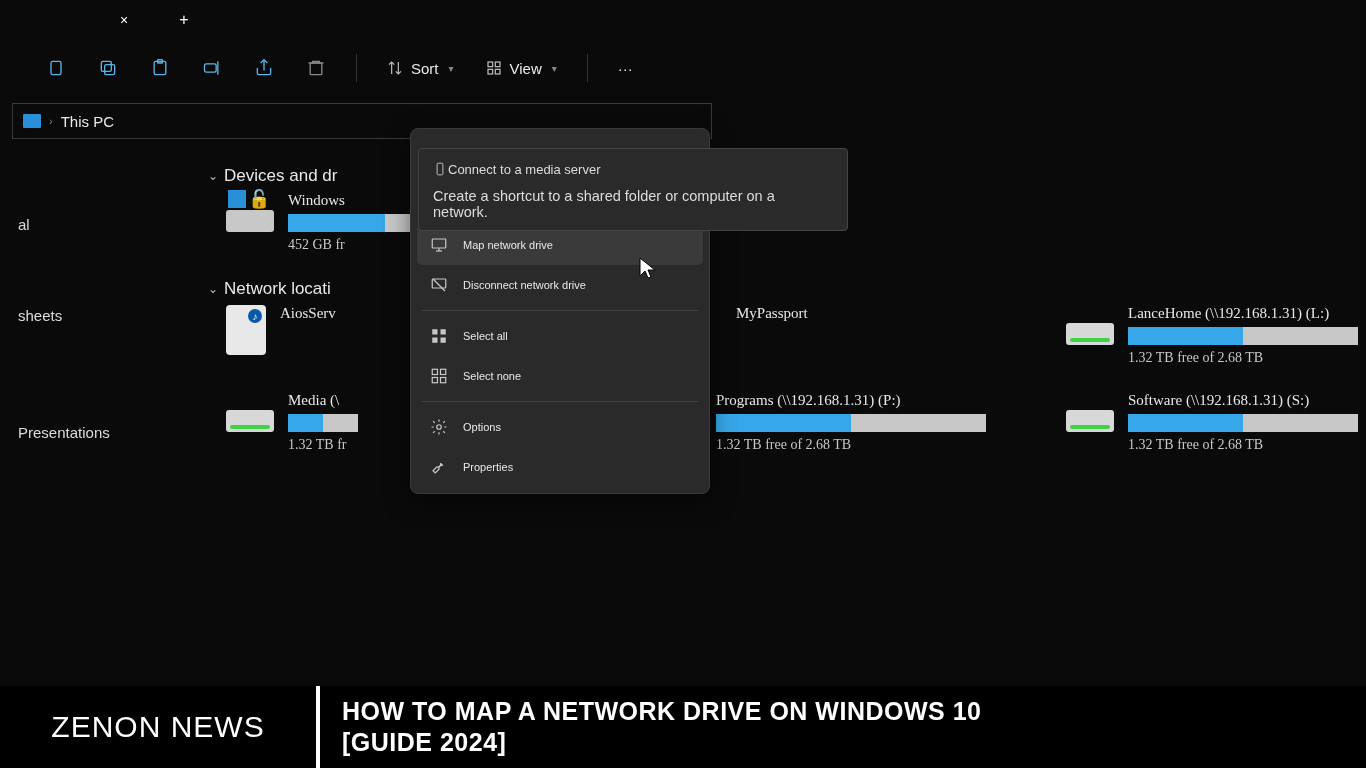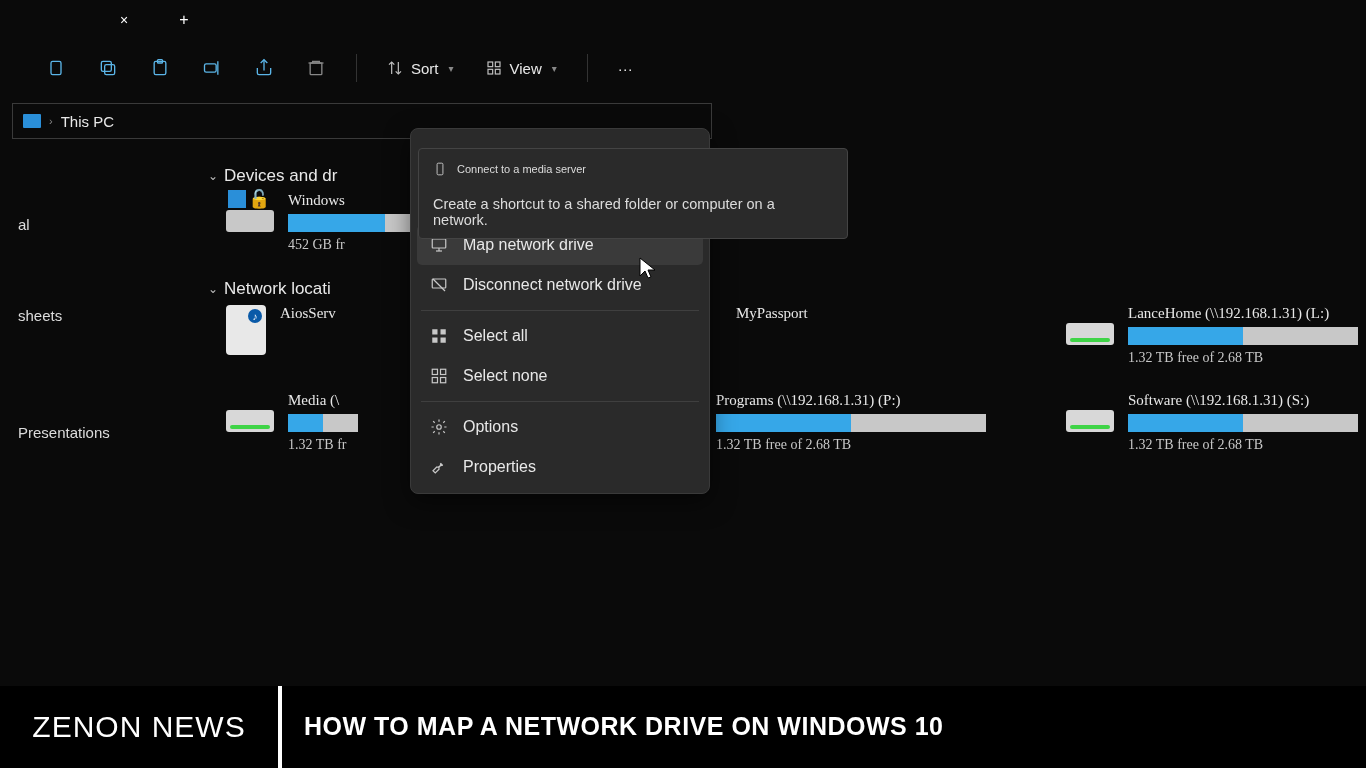--- a/index.html
+++ b/index.html
@@ -153,55 +153,55 @@
   width: 300px;
   background: #2a2a2a;
   border: 1px solid #3a3a3a;
   border-radius: 8px;
   padding: 6px;
   z-index: 10;
   box-shadow: 0 8px 24px rgba(0,0,0,.5);
 }
 .ctx-item {
   display: flex; align-items: center; gap: 14px;
-  padding: 10px 12px; font-size: 16px;
+  padding: 10px 12px; font-size: 11px;
   border-radius: 5px;
 }
 .ctx-item.hl { background: #3a3a3a; }
 .ctx-ico { width: 20px; height: 20px; display: flex; align-items: center; justify-content: center; color: #c8c8c8; }
 .ctx-sep { height: 1px; background: #3f3f3f; margin: 5px 4px; }
 .tooltip {
   position: absolute;
   left: 418px; top: 148px;
   width: 430px;
   background: #2a2a2a;
   border: 1px solid #444;
   padding: 10px 14px;
   font-size: 14.5px; color: #dcdcdc;
   z-index: 20;
   border-radius: 4px;
 }
 .tooltip .tt-title {
-  display: flex; align-items: center; gap: 10px;
-  font-size: 11px; margin-bottom: 17px;
+  display: flex; align-items: center; gap: 1px;
+  font-size: 13px; margin-bottom: 9px;
 }
 .cursor {
   position: absolute;
   left: 638px; top: 256px;
   z-index: 30;
   pointer-events: none;
 }
 .footer {
   position: absolute; left: 0; bottom: 0;
   width: 100%; height: 82px;
   background: #000;
   display: flex; align-items: center;
 }
 .footer-left {
-  width: 282px; height: 100%;
+  width: 320px; height: 100%;
   display: flex; align-items: center; justify-content: center;
   border-right: 4px solid #fff;
 }
 .footer-brand {
   font-family: Impact, "Arial Black", sans-serif;
   font-size: 30px; letter-spacing: 1px; color: #fff;
 }
 .footer-right {
   flex: 1; padding-left: 22px;
   font-family: Impact, "Arial Black", sans-serif;
@@ -475,14 +475,15 @@
 <svg class="cursor" width="20" height="26" viewBox="0 0 20 26">
   <path d="M2 2 L2 20 L7 15 L10 22 L13 21 L10 14 L17 14 Z" fill="#fff" stroke="#000" stroke-width="1"></path>
 </svg>
 
 <div class="footer">
   <div class="footer-left">
     <div class="footer-brand">ZENON NEWS</div>
   </div>
   <div class="footer-right">
     <div>HOW TO MAP A NETWORK DRIVE ON WINDOWS 10</div>
+    <div>[GUIDE 2024]</div>
   </div>
 </div>
 
 </body></html>

